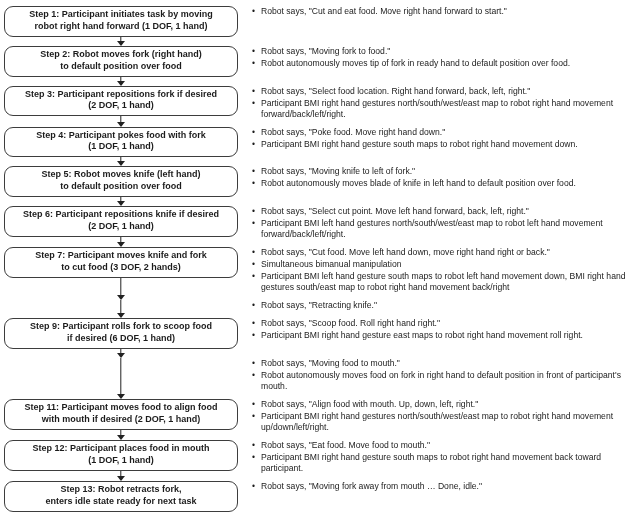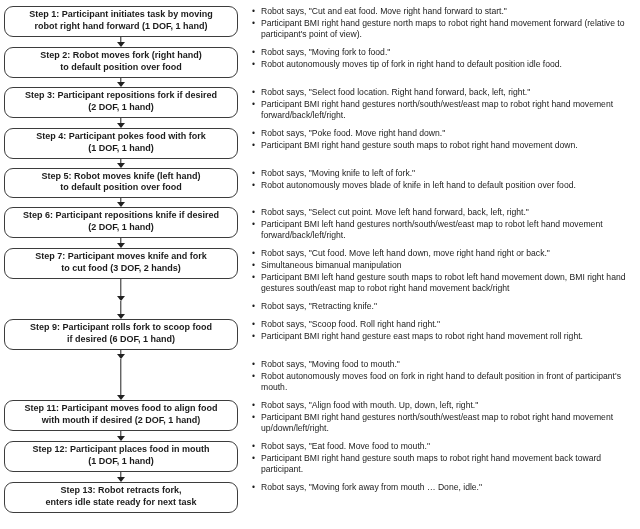--- a/index.html
+++ b/index.html
@@ -96,35 +96,34 @@
   <div class="flow">
   <div class="row">
     <div class="left-cell">
       <div class="step-box">Step 1: Participant initiates task by moving
 robot right hand forward (1 DOF, 1 hand)</div>
       <div class="connector"></div>
     </div>
     <div class="right-cell">
       <ul class="notes">
             <li>Robot says, "Cut and eat food. Move right hand forward to start."</li>
-            <li>Participant BMI right hand gesture north maps to robot right hand movement forward (relative to participant's point of view).</li>
           </ul>
     </div>
   </div>
 
   <div class="row">
     <div class="left-cell">
       <div class="step-box">Step 2: Robot moves fork (right hand)
 to default position over food</div>
       <div class="connector"></div>
     </div>
     <div class="right-cell">
       <ul class="notes">
             <li>Robot says, "Moving fork to food."</li>
-            <li>Robot autonomously moves tip of fork in right hand to default position idle food.</li>
+            <li>Robot autonomously moves tip of fork in ready hand to default position over food.</li>
           </ul>
     </div>
   </div>
 
   <div class="row">
     <div class="left-cell">
       <div class="step-box">Step 3: Participant repositions fork if desired
 (2 DOF, 1 hand)</div>
       <div class="connector"></div>
     </div>

